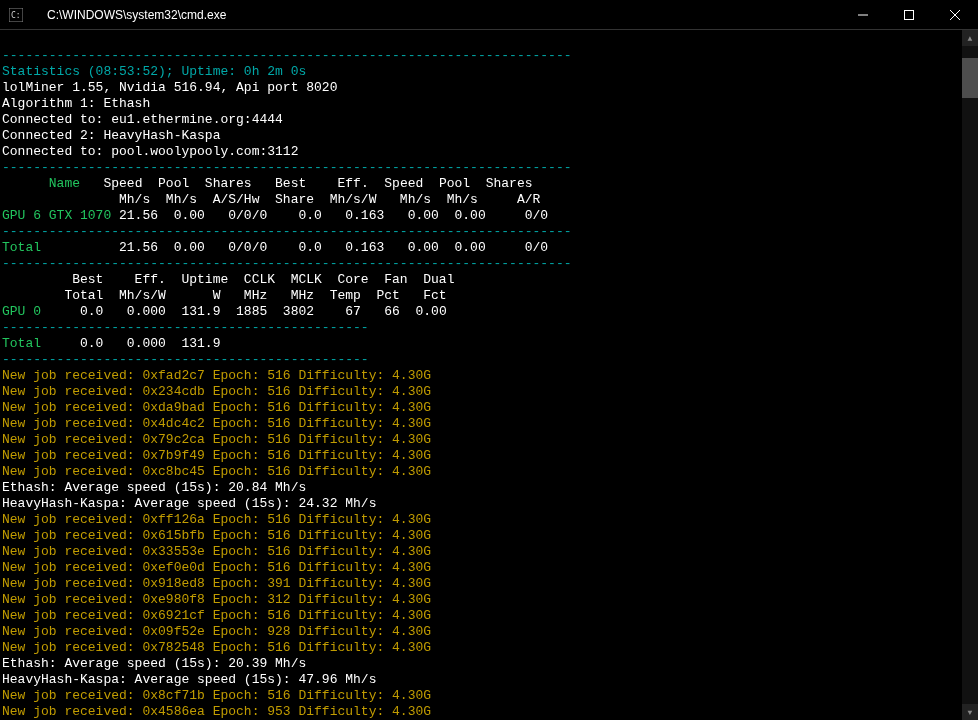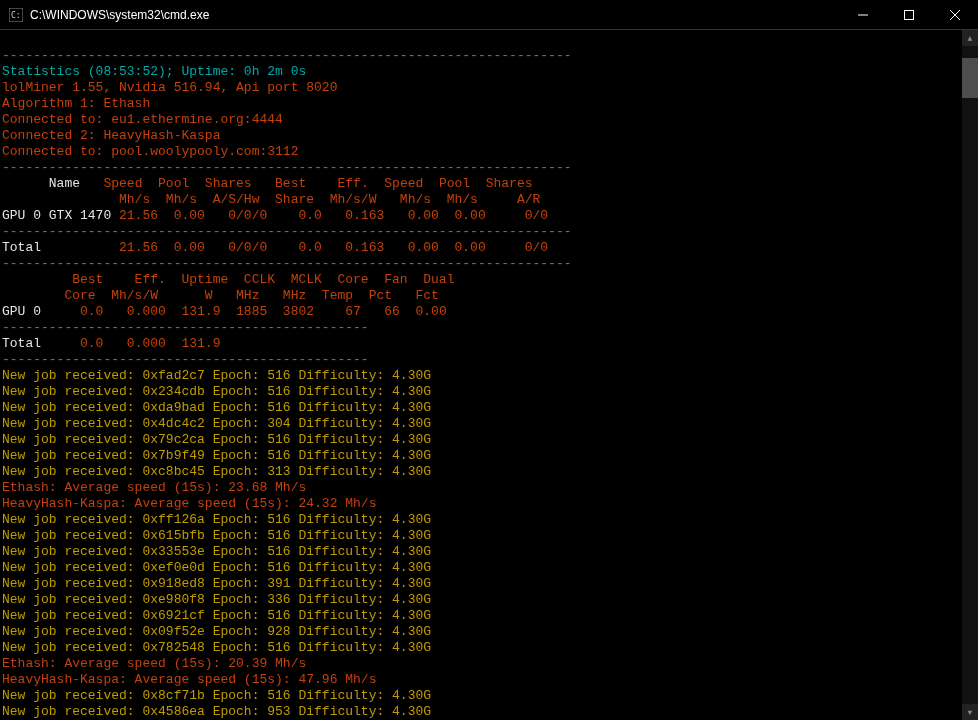--- a/index.html
+++ b/index.html
@@ -27,20 +27,21 @@
       margin-right: 6px;
       display: inline-flex;
       align-items: center;
       justify-content: center;
     }
     .titlebar-text {
       color: #fff;
       font-size: 12px;
       font-family: 'Segoe UI', sans-serif;
       flex: 1;
+      margin-left: 17px;
     }
     .window-controls {
       display: flex;
       height: 100%;
     }
     .win-btn {
       width: 46px;
       height: 100%;
       display: flex;
       align-items: center;
@@ -82,22 +83,22 @@
     }
     .scrollbar-thumb {
       position: absolute;
       top: 12px;
       width: 16px;
       height: 40px;
       background: #4d4d4d;
       cursor: pointer;
     }
     .cyan { color: #00a8a8; }
-    .blue { color: #e5e5e5; text-align: right; }
-    .white { color: #c2410c; }
+    .blue { color: #22c55e; text-align: right; }
+    .white { color: #ffffff; }
     .yellow { color: #c19c00; text-align: center; }
   </style>
 </head>
 <body>
 
 <div class="titlebar">
   <span class="titlebar-icon">
     <svg width="14" height="14" viewBox="0 0 14 14">
         <rect x="0" y="0" width="14" height="14" fill="#000" stroke="#888" stroke-width="1"></rect>
         <text x="2" y="10" fill="#ccc" font-size="8" font-family="monospace">C:</text>
@@ -128,45 +129,45 @@
 <span class="cyan">-------------------------------------------------------------------------</span>
 <span class="cyan">Statistics (08:53:52); Uptime: 0h 2m 0s</span>
 <span class="white">lolMiner 1.55, Nvidia 516.94, Api port 8020</span>
 <span class="white">Algorithm 1: Ethash</span>
 <span class="white">Connected to: eu1.ethermine.org:4444</span>
 <span class="white">Connected 2: HeavyHash-Kaspa</span>
 <span class="white">Connected to: pool.woolypooly.com:3112</span>
 <span class="cyan">-------------------------------------------------------------------------</span>
 <span><span class="white">      </span><span class="blue">Name</span><span class="white">   Speed  Pool  Shares   Best    Eff.  Speed  Pool  Shares</span></span>
 <span class="white">               Mh/s  Mh/s  A/S/Hw  Share  Mh/s/W   Mh/s  Mh/s     A/R</span>
-<span><span class="blue">GPU 0 GTX 1470</span><span class="white"> 21.56  0.00   0/0/0    0.0   0.163   0.00  0.00     0/0</span></span>
+<span><span class="blue">GPU 6 GTX 1070</span><span class="white"> 21.56  0.00   0/0/0    0.0   0.163   0.00  0.00     0/0</span></span>
 <span class="cyan">-------------------------------------------------------------------------</span>
 <span><span class="blue">Total</span><span class="white">          21.56  0.00   0/0/0    0.0   0.163   0.00  0.00     0/0</span></span>
 <span class="cyan">-------------------------------------------------------------------------</span>
 <span class="white">         Best    Eff.  Uptime  CCLK  MCLK  Core  Fan  Dual</span>
-<span class="white">        Core  Mh/s/W      W   MHz   MHz  Temp  Pct   Fct</span>
+<span class="white">        Total  Mh/s/W      W   MHz   MHz  Temp  Pct   Fct</span>
 <span><span class="blue">GPU 0</span><span class="white">     0.0   0.000  131.9  1885  3802    67   66  0.00</span></span>
 <span class="cyan">-----------------------------------------------</span>
 <span><span class="blue">Total</span><span class="white">     0.0   0.000  131.9</span></span>
 <span class="cyan">-----------------------------------------------</span>
 <span class="yellow">New job received: 0xfad2c7 Epoch: 516 Difficulty: 4.30G</span>
 <span class="yellow">New job received: 0x234cdb Epoch: 516 Difficulty: 4.30G</span>
 <span class="yellow">New job received: 0xda9bad Epoch: 516 Difficulty: 4.30G</span>
-<span class="yellow">New job received: 0x4dc4c2 Epoch: 304 Difficulty: 4.30G</span>
+<span class="yellow">New job received: 0x4dc4c2 Epoch: 516 Difficulty: 4.30G</span>
 <span class="yellow">New job received: 0x79c2ca Epoch: 516 Difficulty: 4.30G</span>
 <span class="yellow">New job received: 0x7b9f49 Epoch: 516 Difficulty: 4.30G</span>
-<span class="yellow">New job received: 0xc8bc45 Epoch: 313 Difficulty: 4.30G</span>
-<span class="white">Ethash: Average speed (15s): 23.68 Mh/s</span>
+<span class="yellow">New job received: 0xc8bc45 Epoch: 516 Difficulty: 4.30G</span>
+<span class="white">Ethash: Average speed (15s): 20.84 Mh/s</span>
 <span class="white">HeavyHash-Kaspa: Average speed (15s): 24.32 Mh/s</span>
 <span class="yellow">New job received: 0xff126a Epoch: 516 Difficulty: 4.30G</span>
 <span class="yellow">New job received: 0x615bfb Epoch: 516 Difficulty: 4.30G</span>
 <span class="yellow">New job received: 0x33553e Epoch: 516 Difficulty: 4.30G</span>
 <span class="yellow">New job received: 0xef0e0d Epoch: 516 Difficulty: 4.30G</span>
 <span class="yellow">New job received: 0x918ed8 Epoch: 391 Difficulty: 4.30G</span>
-<span class="yellow">New job received: 0xe980f8 Epoch: 336 Difficulty: 4.30G</span>
+<span class="yellow">New job received: 0xe980f8 Epoch: 312 Difficulty: 4.30G</span>
 <span class="yellow">New job received: 0x6921cf Epoch: 516 Difficulty: 4.30G</span>
 <span class="yellow">New job received: 0x09f52e Epoch: 928 Difficulty: 4.30G</span>
 <span class="yellow">New job received: 0x782548 Epoch: 516 Difficulty: 4.30G</span>
 <span class="white">Ethash: Average speed (15s): 20.39 Mh/s</span>
 <span class="white">HeavyHash-Kaspa: Average speed (15s): 47.96 Mh/s</span>
 <span class="yellow">New job received: 0x8cf71b Epoch: 516 Difficulty: 4.30G</span>
 <span class="yellow">New job received: 0x4586ea Epoch: 953 Difficulty: 4.30G</span>
 </div>
 
 <div class="scrollbar">

